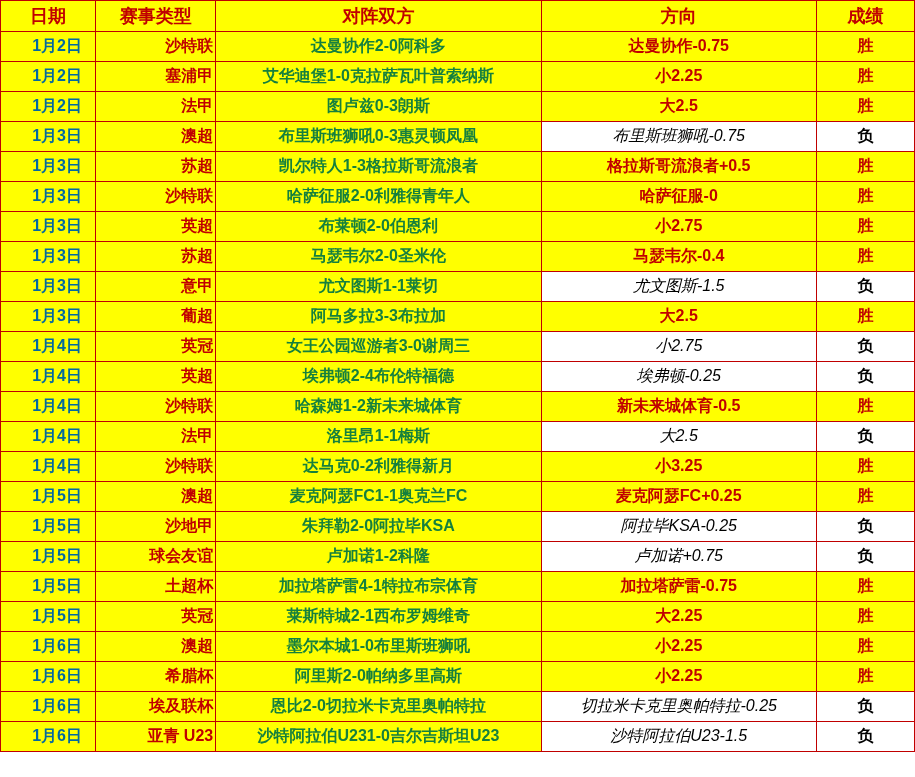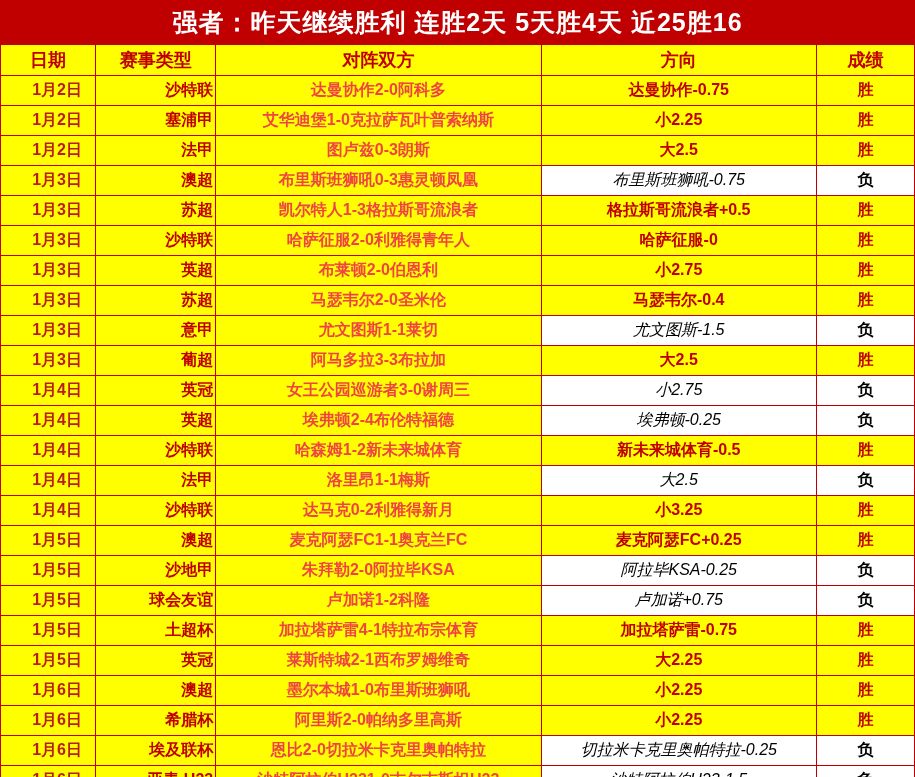--- a/index.html
+++ b/index.html
@@ -49,37 +49,36 @@
     font-size: 18px;
     height: 30px;
     margin-left: 16px;
   }
   col.c-date   { width: 95px; }
   col.c-league { width: 120px; }
   col.c-match  { width: 325px; }
   col.c-dir    { width: 275px; }
   col.c-res    { width: 98px; }
 
-  td.date   { color: #b91c1c; font-weight: bold; padding-left: 20px; }
+  td.date   { color: #0369a1; font-weight: bold; padding-left: 20px; }
   td.league { color: #c00000; font-weight: bold; text-align: right; }
-  td.match  { color: #ef4444; font-weight: bold; }
+  td.match  { color: #15803d; font-weight: bold; }
   td.dir    { color: #c00000; font-weight: bold; }
   td.res    { font-weight: bold; }
 
   td.hl { background: #ffff00; }
   td.res.win  { color: #c00000; background: #ffff00; }
   td.res.lose { color: #000000; background: #ffffff; }
   td.dir.plain { color: #000000; background: #ffffff; font-weight: normal; font-style: italic; }
 </style>
 </head>
 <body>
 
 <div id="wrap">
 
-  <div class="title-bar">强者：昨天继续胜利 连胜2天 5天胜4天 近25胜16</div>
 
   <table>
     <colgroup>
       <col class="c-date">
       <col class="c-league">
       <col class="c-match">
       <col class="c-dir">
       <col class="c-res">
     </colgroup>
     <thead>

